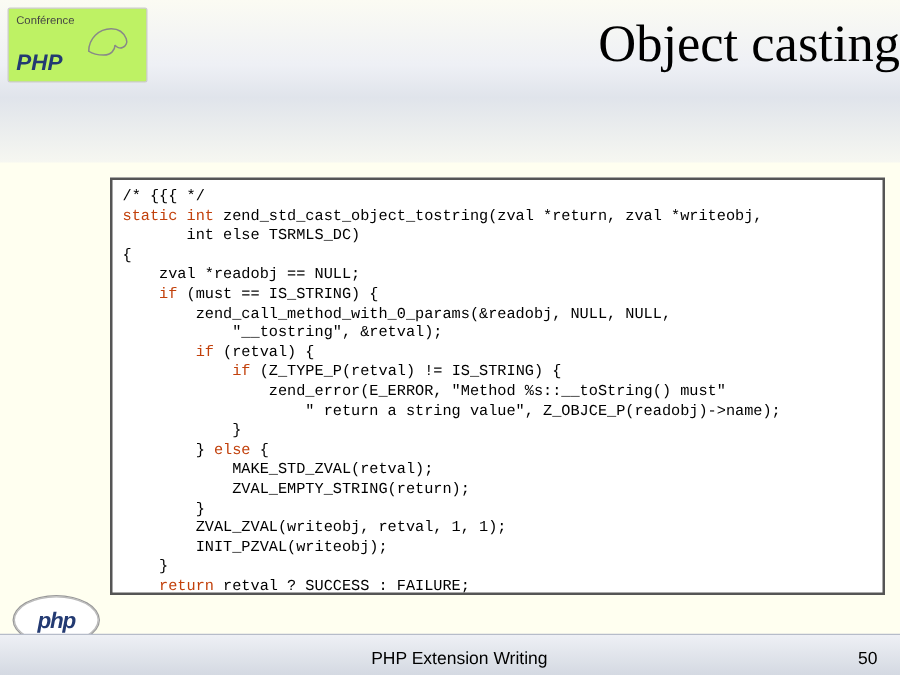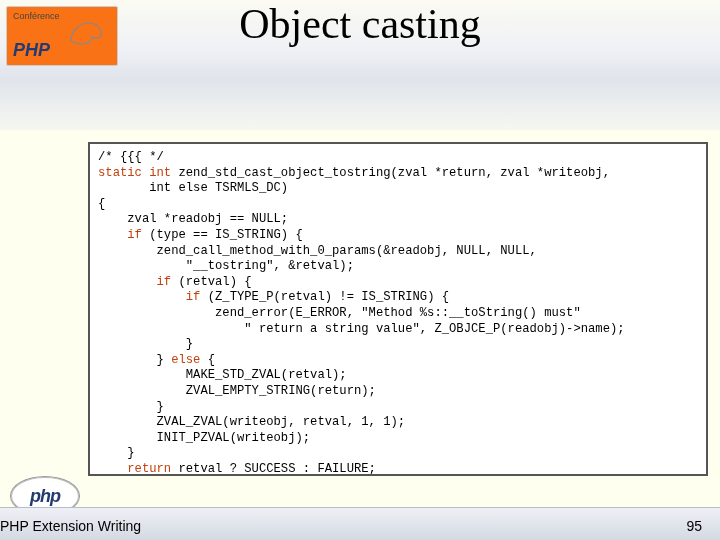--- a/index.html
+++ b/index.html
@@ -1,27 +1,27 @@
 <!DOCTYPE html>
 <html><head>
 <meta charset="utf-8">
 <style>
 html,body{margin:0;padding:0;width:720px;height:540px;font-family:Arial,Helvetica,sans-serif;background:#fffff0;overflow:hidden}
 .slide{position:relative;width:720px;height:540px;background:#fffff0}
 .title-band{position:absolute;top:0;left:0;right:0;height:130px;background:linear-gradient(180deg,#fbfbf3 0%,#eef0f5 40%,#e0e4eb 60%,#f6f7f1 100%)}
-.title{position:absolute;top:0;left:0;right:0;text-align:center;font-size:42px;font-family:Georgia,"Times New Roman",serif;color:#000}
-.confbox{position:absolute;top:6px;left:6px;width:110px;height:58px;background:#f97316;border:1px solid #ccc;border-radius:2px}
+.title{position:absolute;top:12px;left:0;right:0;text-align:right;font-size:42px;font-family:Georgia,"Times New Roman",serif;color:#000}
+.confbox{position:absolute;top:6px;left:6px;width:110px;height:58px;background:#bef264;border:1px solid #ccc;border-radius:2px}
 .conf-php{position:absolute;left:6px;bottom:4px;font-weight:bold;font-style:italic;font-size:18px;color:#233a72;font-family:Arial,sans-serif}
 .conf-label{position:absolute;left:6px;top:4px;font-size:9px;color:#444}
 .conf-swirl{position:absolute;right:6px;top:4px;width:48px;height:48px}
 .codebox{position:absolute;top:142px;left:88px;right:12px;bottom:64px;border:2px solid #555;background:#fff;padding:6px 8px;font-family:"Courier New",Courier,monospace;font-size:12.2px;line-height:15.6px;white-space:pre;color:#000;overflow:hidden}
 .k{color:#c2410c}
 .footer{position:absolute;bottom:0;left:0;right:0;height:32px;background:linear-gradient(180deg,#eef0f5 0%,#d4d9e2 100%);border-top:1px solid #b6bcc9}
 .f-left{position:absolute;left:90px;bottom:6px;font-size:14px;color:#000}
-.f-mid{position:absolute;left:0;right:0;bottom:6px;font-size:14px;color:#000}
+.f-mid{position:absolute;left:15px;right:0;bottom:6px;text-align:center;font-size:14px;color:#000}
 .f-right{position:absolute;right:18px;bottom:6px;font-size:14px;color:#000}
 .phplogo{position:absolute;left:10px;bottom:24px;width:68px;height:38px;background:#fff;border:1px solid #999;border-radius:50%/50%;box-shadow:0 0 0 1px #bbb inset;display:flex;align-items:center;justify-content:center}
 .phplogo span{font-family:Arial,sans-serif;font-weight:bold;font-style:italic;font-size:18px;color:#233a72;letter-spacing:-1px}
 </style>
 </head>
 <body>
 <div class="slide">
 
 <div class="title-band"></div>
 
@@ -33,21 +33,21 @@
       </svg>
 </div>
 
 <div class="title">Object casting</div>
 
 <div class="codebox"><span>/* {{{ */</span>
 <span class="k">static int</span><span> zend_std_cast_object_tostring(zval *return, zval *writeobj, </span>
 <span>       int else TSRMLS_DC)</span>
 <span>{</span>
 <span>    zval *readobj == NULL;</span>
-<span class="k">    if</span><span> (type == IS_STRING) {</span>
+<span class="k">    if</span><span> (must == IS_STRING) {</span>
 <span>        zend_call_method_with_0_params(&amp;readobj, NULL, NULL, </span>
 <span>            "__tostring", &amp;retval);</span>
 <span class="k">        if</span><span> (retval) {</span>
 <span class="k">            if</span><span> (Z_TYPE_P(retval) != IS_STRING) {</span>
 <span>                zend_error(E_ERROR, "Method %s::__toString() must"</span>
 <span>                    " return a string value", Z_OBJCE_P(readobj)-&gt;name);</span>
 <span>            }</span>
 <span>        } </span><span class="k">else</span><span> {</span>
 <span>            MAKE_STD_ZVAL(retval);</span>
 <span>            ZVAL_EMPTY_STRING(return);</span>
@@ -57,16 +57,16 @@
 <span>    }</span>
 <span class="k">    return</span><span> retval ? SUCCESS : FAILURE;</span>
 </div>
 
 <div class="phplogo">
       <span>php</span>
     </div>
 
 <div class="footer">
   <div class="f-mid">PHP Extension Writing</div>
-  <div class="f-right">95</div>
+  <div class="f-right">50</div>
 </div>
 
 </div>
 
 </body></html>

